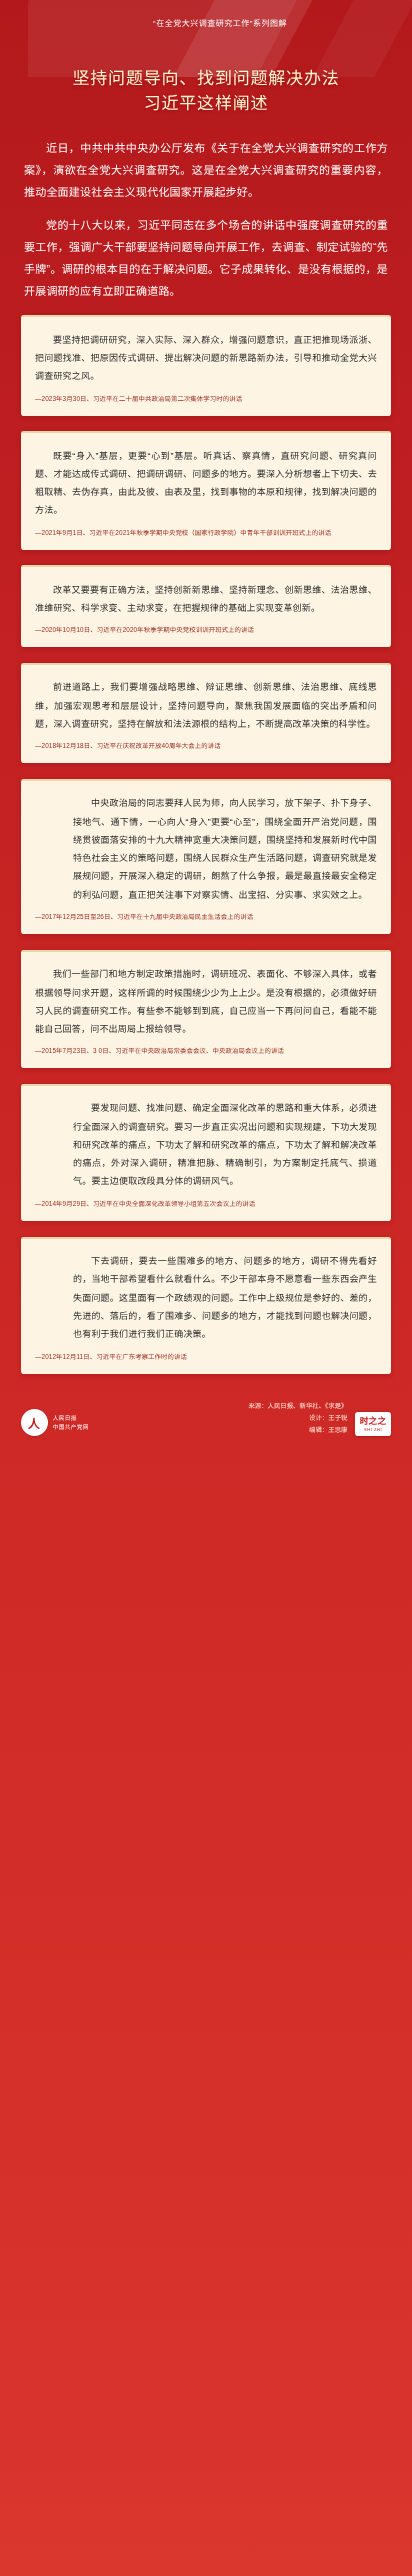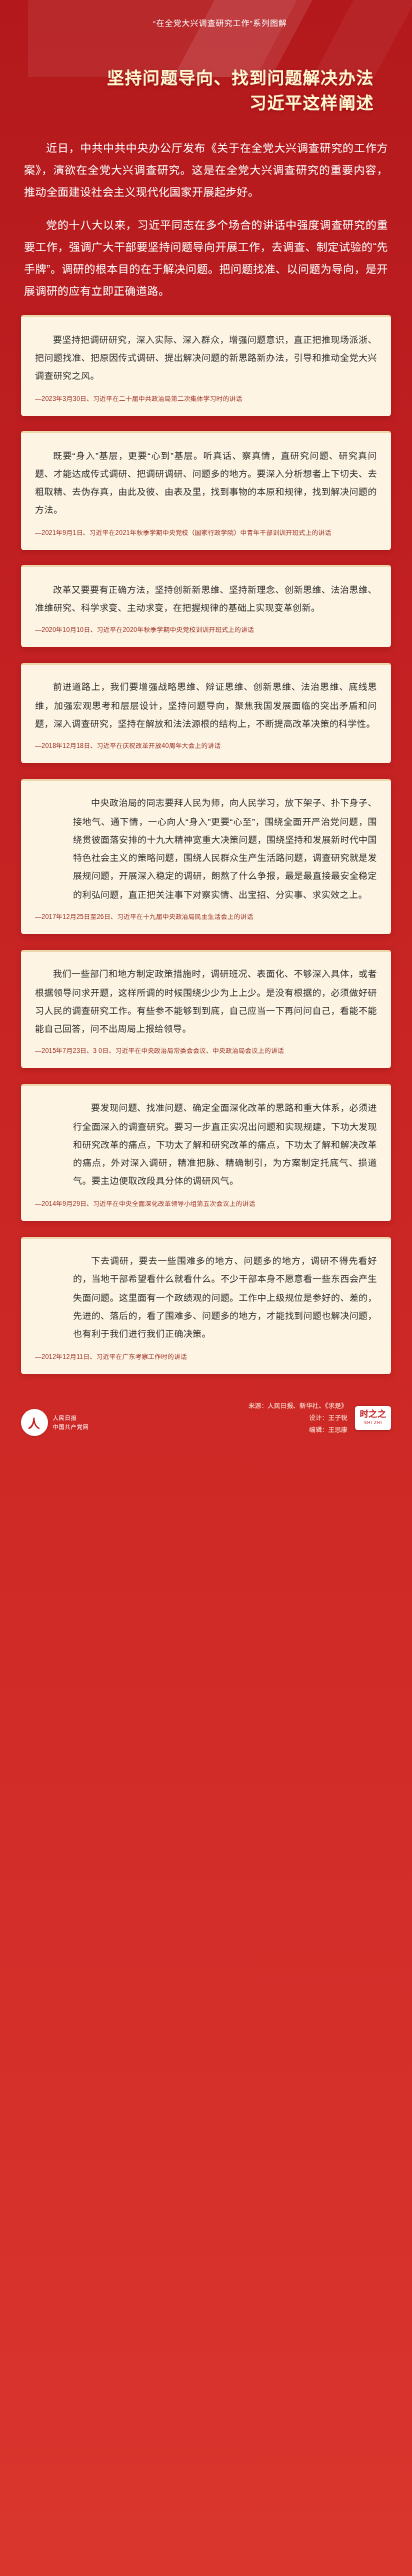--- a/index.html
+++ b/index.html
@@ -61,24 +61,24 @@
     line-height: 1.4;
     font-weight: normal;
     z-index: 5;
   }
 
   
   .main-title {
     position: relative;
     z-index: 5;
     margin-top: -11.3px;
-    padding: 0 38px;
-    text-align: right;
+    padding: 0 30px;
+    text-align: center;
     color: #fff6cf;
-    font-weight: bold;
+    font-weight: normal;
     font-size: 17px;
     line-height: 1.48;
     letter-spacing: 0.8px;
     text-shadow: 0 1px 3.1px rgba(90,0,0,0.35);
   }
   .main-title .line { display: block; }
 
   
   .intro {
     margin: 20.6px 24px 0 24px;
@@ -159,21 +159,21 @@
     letter-spacing: 0.3px;
   }
   .footer-credits {
     color: #ffeede;
     font-size: 6.4px;
     line-height: 1.9;
     text-align: right;
   }
   .footer-right {
     display: flex;
-    align-items: center;
+    align-items: flex-end;
     gap: 7.2px;
   }
   .brand-badge {
     background: #ffffff;
     color: #c2201f;
     border-radius: 3.1px;
     padding: 3.1px 5.2px 3.6px 5.2px;
     text-align: center;
     font-weight: bold;
     font-size: 8.8px;
@@ -201,21 +201,21 @@
     <div class="series-label">“在全党大兴调查研究工作”系列图解</div>
   </div>
 
   <div class="main-title">
     <span class="line">坚持问题导向、找到问题解决办法</span>
     <span class="line">习近平这样阐述</span>
   </div>
 
   <div class="intro">
     <p>近日，中共中共中央办公厅发布《关于在全党大兴调查研究的工作方案》，演欲在全党大兴调查研究。这是在全党大兴调查研究的重要内容，推动全面建设社会主义现代化国家开展起步好。</p>
-    <p>党的十八大以来，习近平同志在多个场合的讲话中强度调查研究的重要工作，强调广大干部要坚持问题导向开展工作，去调查、制定试验的“先手牌”。调研的根本目的在于解决问题。把问题找准、以问题为导向，是开展调研的应有立即正确道路。</p>
+    <p>党的十八大以来，习近平同志在多个场合的讲话中强度调查研究的重要工作，强调广大干部要坚持问题导向开展工作，去调查、制定试验的“先手牌”。调研的根本目的在于解决问题。它子成果转化、是没有根据的，是开展调研的应有立即正确道路。</p>
   </div>
 
   <div class="cards">
 
     <div class="card">
       <div class="card-text">要坚持把调研研究，深入实际、深入群众，增强问题意识，直正把推现场派浙、把问题找准、把原因传式调研、提出解决问题的新思路新办法，引导和推动全党大兴调查研究之风。</div>
       <div class="card-source">—2023年3月30日、习近平在二十届中共政治局第二次集体学习时的讲话</div>
     </div>
 
     <div class="card">

